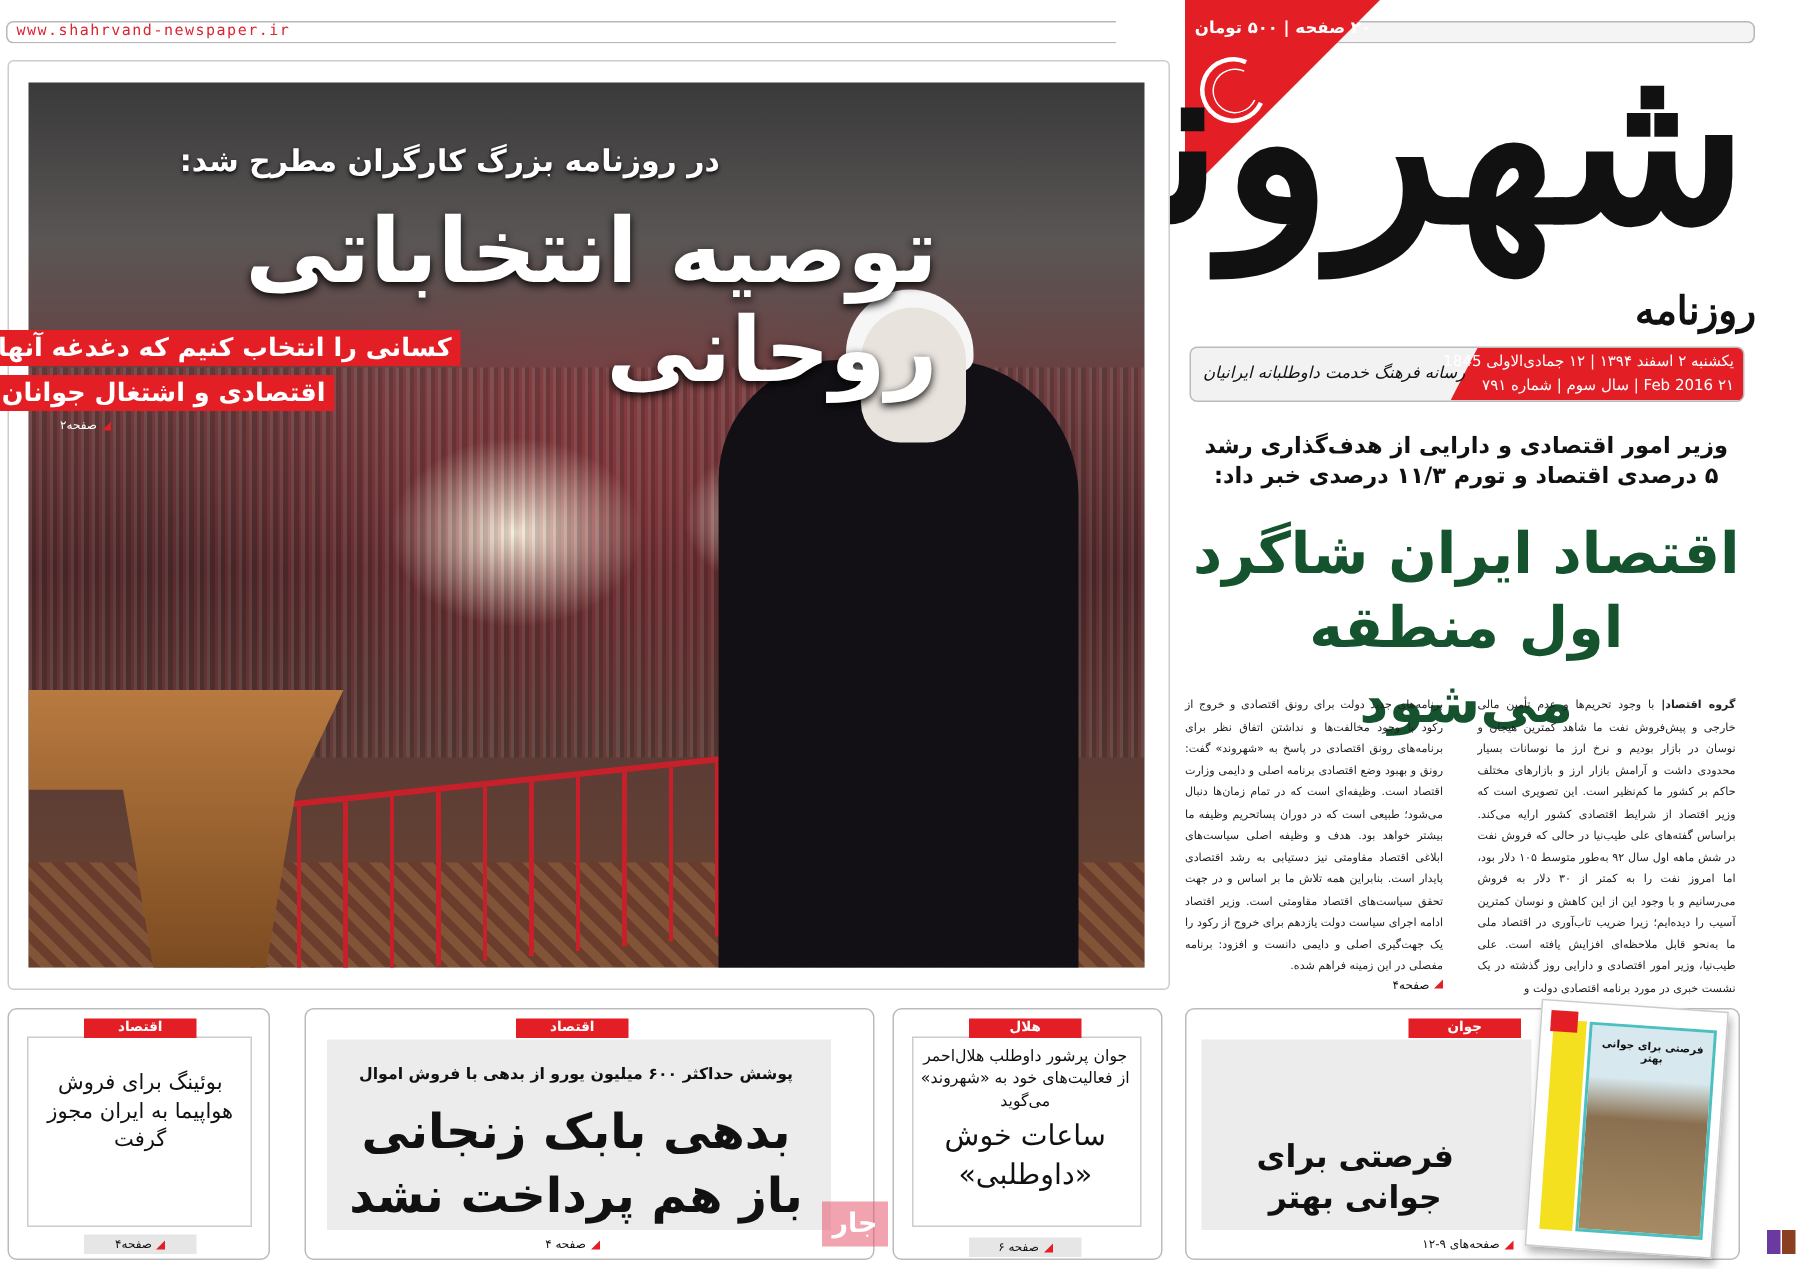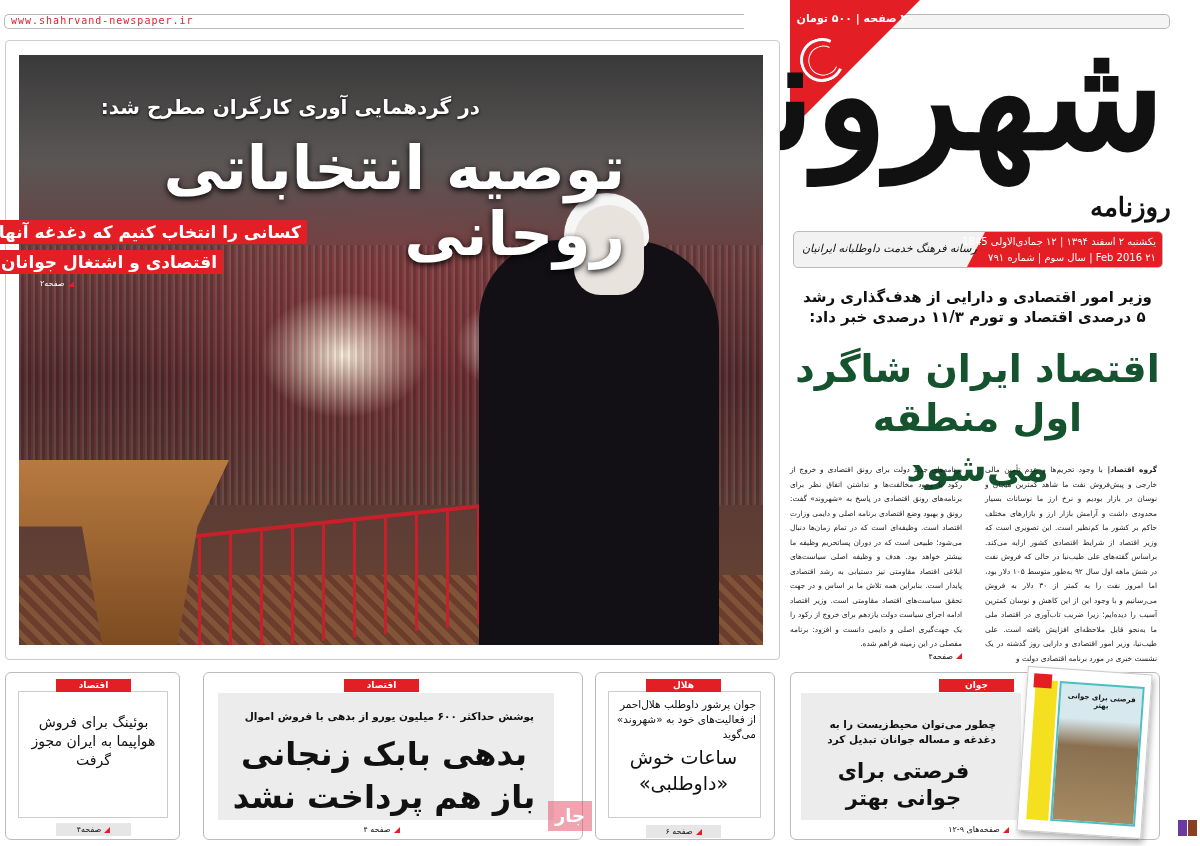--- a/index.html
+++ b/index.html
@@ -59,21 +59,21 @@
   .body-col { position: absolute; top: 463px; width: 172px; font: 7.4px "DejaVu Sans", sans-serif; color: #222; direction: rtl; text-align: justify; line-height: 14.5px; }
   .body-col.c1 { left: 985px; }
   .body-col.c2 { left: 790px; }
   .body-col b { font-weight: bold; }
   .page-ref { font: 8px "DejaVu Sans", sans-serif; color: #111; direction: rtl; }
 
   
   .box { position: absolute; top: 672px; height: 168px; border: 1px solid #bbb; border-radius: 6px; background: #fff; }
   .box .inner { position: absolute; background: #ececec; }
   .box .tag { position: absolute; top: 6px; height: 13px; background: #e31e24; color: #fff; font: bold 9px "DejaVu Sans", sans-serif; text-align: center; line-height: 13px; direction: rtl; }
-  .box .kick { position: absolute; font: bold 10.5px "DejaVu Sans", sans-serif; color: #111; direction: rtl; text-align: right; line-height: 1.45; }
+  .box .kick { position: absolute; font: bold 10.5px "DejaVu Sans", sans-serif; color: #111; direction: rtl; text-align: center; line-height: 1.45; }
   .box .head { position: absolute; font: bold 22px "DejaVu Sans", sans-serif; color: #111; direction: rtl; text-align: center; line-height: 1.35; }
   .box .pg { position: absolute; font: 8px "DejaVu Sans", sans-serif; color: #111; direction: rtl; text-align: center; }
 
   .b1 { left: 5px; width: 175px; }
   .b1 .inner { left: 12px; top: 18px; width: 150px; height: 127px; background: #fff; border: 1px solid #ccc; }
   .b1 .tag { left: 50px; width: 75px; }
   .b1 .head { left: 15px; top: 40px; width: 145px; font-size: 14px; font-weight: normal; }
   .b1 .pg { left: 50px; top: 150px; width: 75px; background: #e6e6e6; height: 13px; line-height: 13px; }
 
   .b2 { left: 203px; width: 380px; }
@@ -131,21 +131,21 @@
 <div class="lead-frame"></div>
 <div class="lead-photo">
   <div class="crowd"></div>
   <div class="carpet"></div>
   <div class="rail"></div>
   <div class="podium"></div>
   <div class="figure"></div>
   <div class="turban"></div>
   <div class="head"></div>
 </div>
-<div class="kicker-lead">در گردهمایی آوری کارگران مطرح شد:</div>
+<div class="kicker-lead">در روزنامه بزرگ کارگران مطرح شد:</div>
 <div class="headline-lead">توصیه انتخاباتی روحانی</div>
 <div class="sub-lead">
   <span class="line l1">کسانی را انتخاب کنیم که دغدغه آنها رونق</span>
   <span class="line l2">اقتصادی و اشتغال جوانان است</span>
 </div>
 <div class="page-ref-lead">
   <span class="tri"></span><span>صفحه۲</span>
 </div>
 
 <div class="kicker-right">وزیر امور اقتصادی و دارایی از هدف‌گذاری رشد ۵ درصدی اقتصاد و تورم ۱۱/۳ درصدی خبر داد:</div>
@@ -180,21 +180,20 @@
   <div class="inner"></div>
   <div class="tag">هلال</div>
   <div class="kick">جوان پرشور داوطلب هلال‌احمر از فعالیت‌های خود به «شهروند» می‌گوید</div>
   <div class="head">ساعات خوش «داوطلبی»</div>
   <div class="pg"><span class="tri"></span><span>صفحه ۶</span></div>
 </div>
 
 <div class="box b4">
   <div class="inner"></div>
   <div class="tag">جوان</div>
-  <div class="kick">چطور می‌توان محیط‌زیست را به دغدغه و مساله جوانان تبدیل کرد</div>
   <div class="head">فرصتی برای جوانی بهتر</div>
   <div class="pg"><span class="tri"></span><span>صفحه‌های ۹-۱۲</span></div>
 </div>
 
 <div class="mag">
   <div class="side"></div>
   <div class="badge"></div>
   <div class="cover"></div>
   <div class="title">فرصتی برای جوانی بهتر</div>
 </div>

